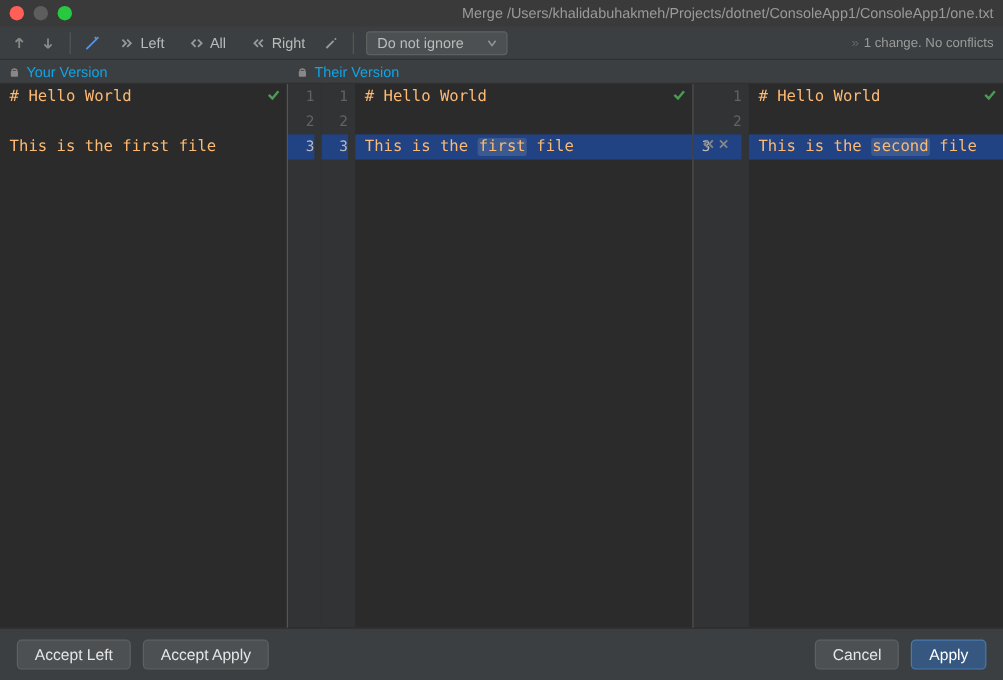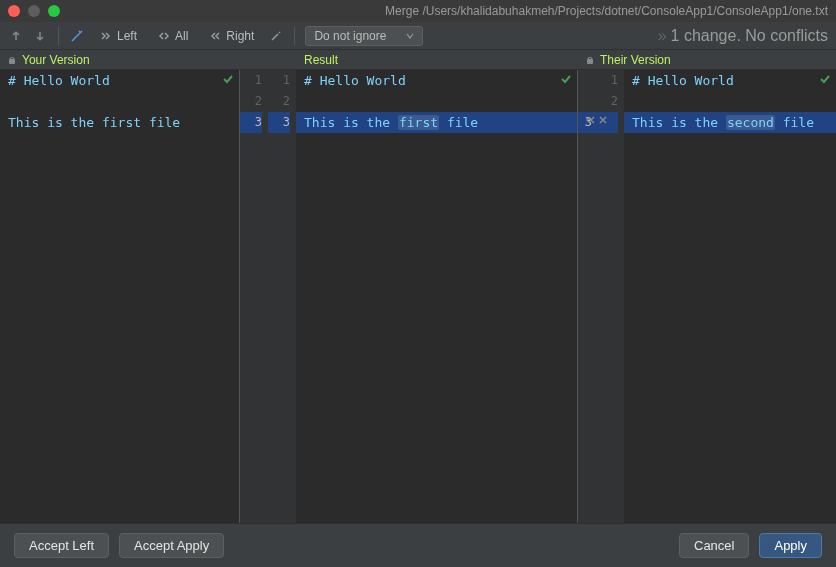--- a/index.html
+++ b/index.html
@@ -47,32 +47,32 @@
     color: #bbbbbb; cursor: default;
   }
   .tb-btn .arrow-icon { width: 14px; height: 14px; display:inline-flex; align-items:center; justify-content:center; color:#999; }
   .dropdown {
     display: flex; align-items: center; gap: 20px;
     background: #4c5052; border: 1px solid #5e6060;
     padding: 2px 8px; border-radius: 3px;
     color: #bbbbbb;
   }
   .spacer { flex: 1; }
-  .status-text { color: #9b9b9b; font-size: 16px; }
+  .status-text { color: #9b9b9b; font-size: 11px; }
   .raquo { color: #666; margin-right: 4px; }
   
   .pane-headers {
     height: 20px;
     background: #3c3f41;
     border-bottom: 1px solid #2d2f30;
     display: flex;
   }
   .ph {
     display: flex; align-items: center; padding: 0 6px; gap: 4px;
-    color: #bef264; font-size: 12px;
+    color: #0ea5e9; font-size: 12px;
   }
   .ph.left  { width: 240px; }
   .ph.mid   { flex: 1; padding-left: 64px; }
   .ph.right { width: 258px; }
   .lock-icon { width: 12px; height: 12px; display:inline-flex; align-items:center; justify-content:center; color:#888; }
   
   .editors {
     flex: 1;
     display: flex;
     background: #2b2b2b;
@@ -91,21 +91,21 @@
     background: #313335;
     width: 28px;
     color: #606366;
     text-align: right;
     padding-right: 6px;
     font-size: 12px;
   }
   .gutter .gl { height: 21px; line-height: 21px; }
   .gutter .gl.hl { background: #214283; color: #bbbbbb; }
   .code { flex:1; position:relative; }
-  .line { height: 21px; line-height: 21px; padding-left: 8px; white-space: pre; color: #7dd3fc; }
+  .line { height: 21px; line-height: 21px; padding-left: 8px; white-space: pre; color: #fdba74; }
   .line.hl { background: #214283; }
   .word-hl { background: #3b5a91; border-radius: 2px; padding: 0 1px; }
   .check {
     position: absolute; top: 2px; right: 4px;
     width: 14px; height: 14px; color: #499c54;
     display:flex; align-items:center; justify-content:center;
   }
   .merge-ctrl {
     position: absolute; top: 44px; right: 4px;
     display: flex; gap: 2px; align-items: center;
@@ -204,23 +204,20 @@
 
 <div class="pane-headers">
   <div class="ph left">
     <span class="lock-icon">
       <svg width="10" height="10" viewBox="0 0 10 10">
           <rect x="2" y="4" width="6" height="5" rx="1" fill="#888"></rect>
           <path d="M3 4 C3 2 7 2 7 4" stroke="#888" stroke-width="1.2" fill="none"></path>
         </svg>
     </span>
     <span>Your Version</span>
-  </div>
-  <div class="ph mid">
-    <span>Result</span>
   </div>
   <div class="ph right">
     <span class="lock-icon">
       <svg width="10" height="10" viewBox="0 0 10 10">
           <rect x="2" y="4" width="6" height="5" rx="1" fill="#888"></rect>
           <path d="M3 4 C3 2 7 2 7 4" stroke="#888" stroke-width="1.2" fill="none"></path>
         </svg>
     </span>
     <span>Their Version</span>
   </div>

